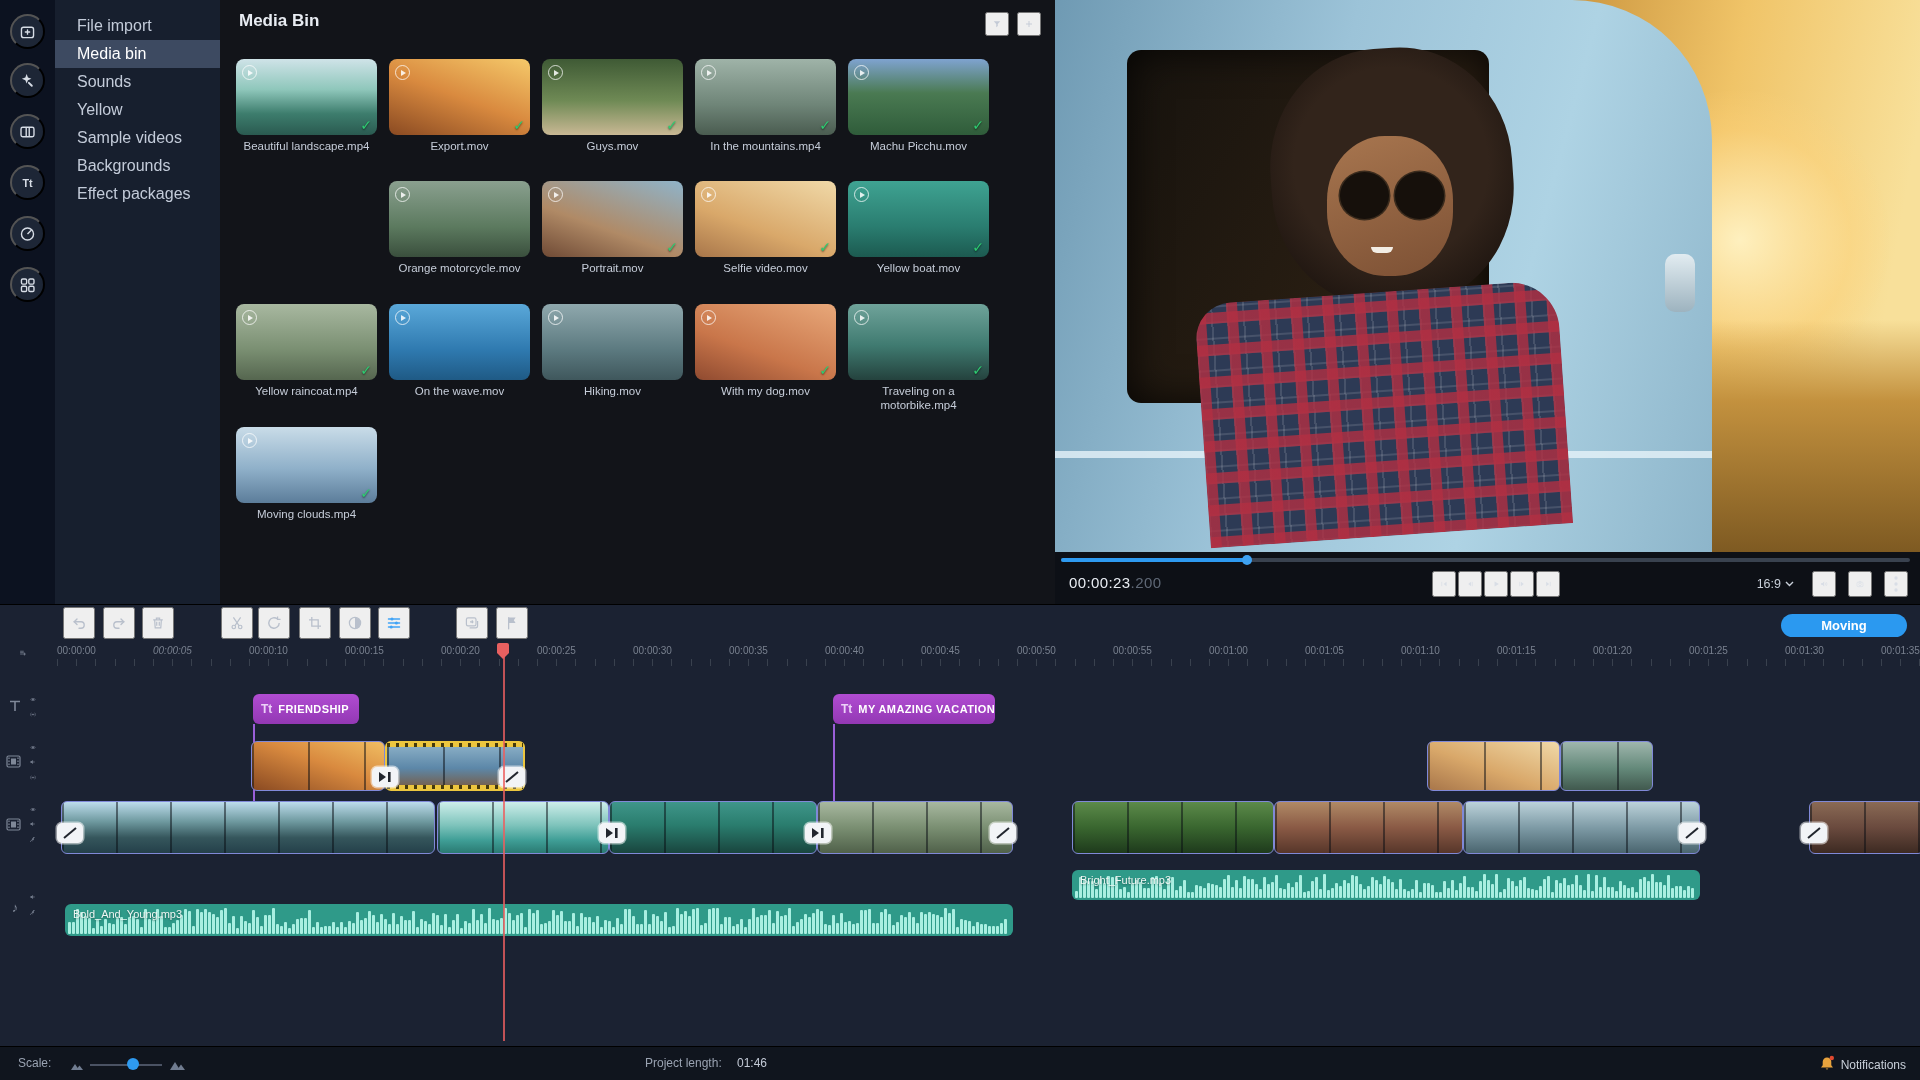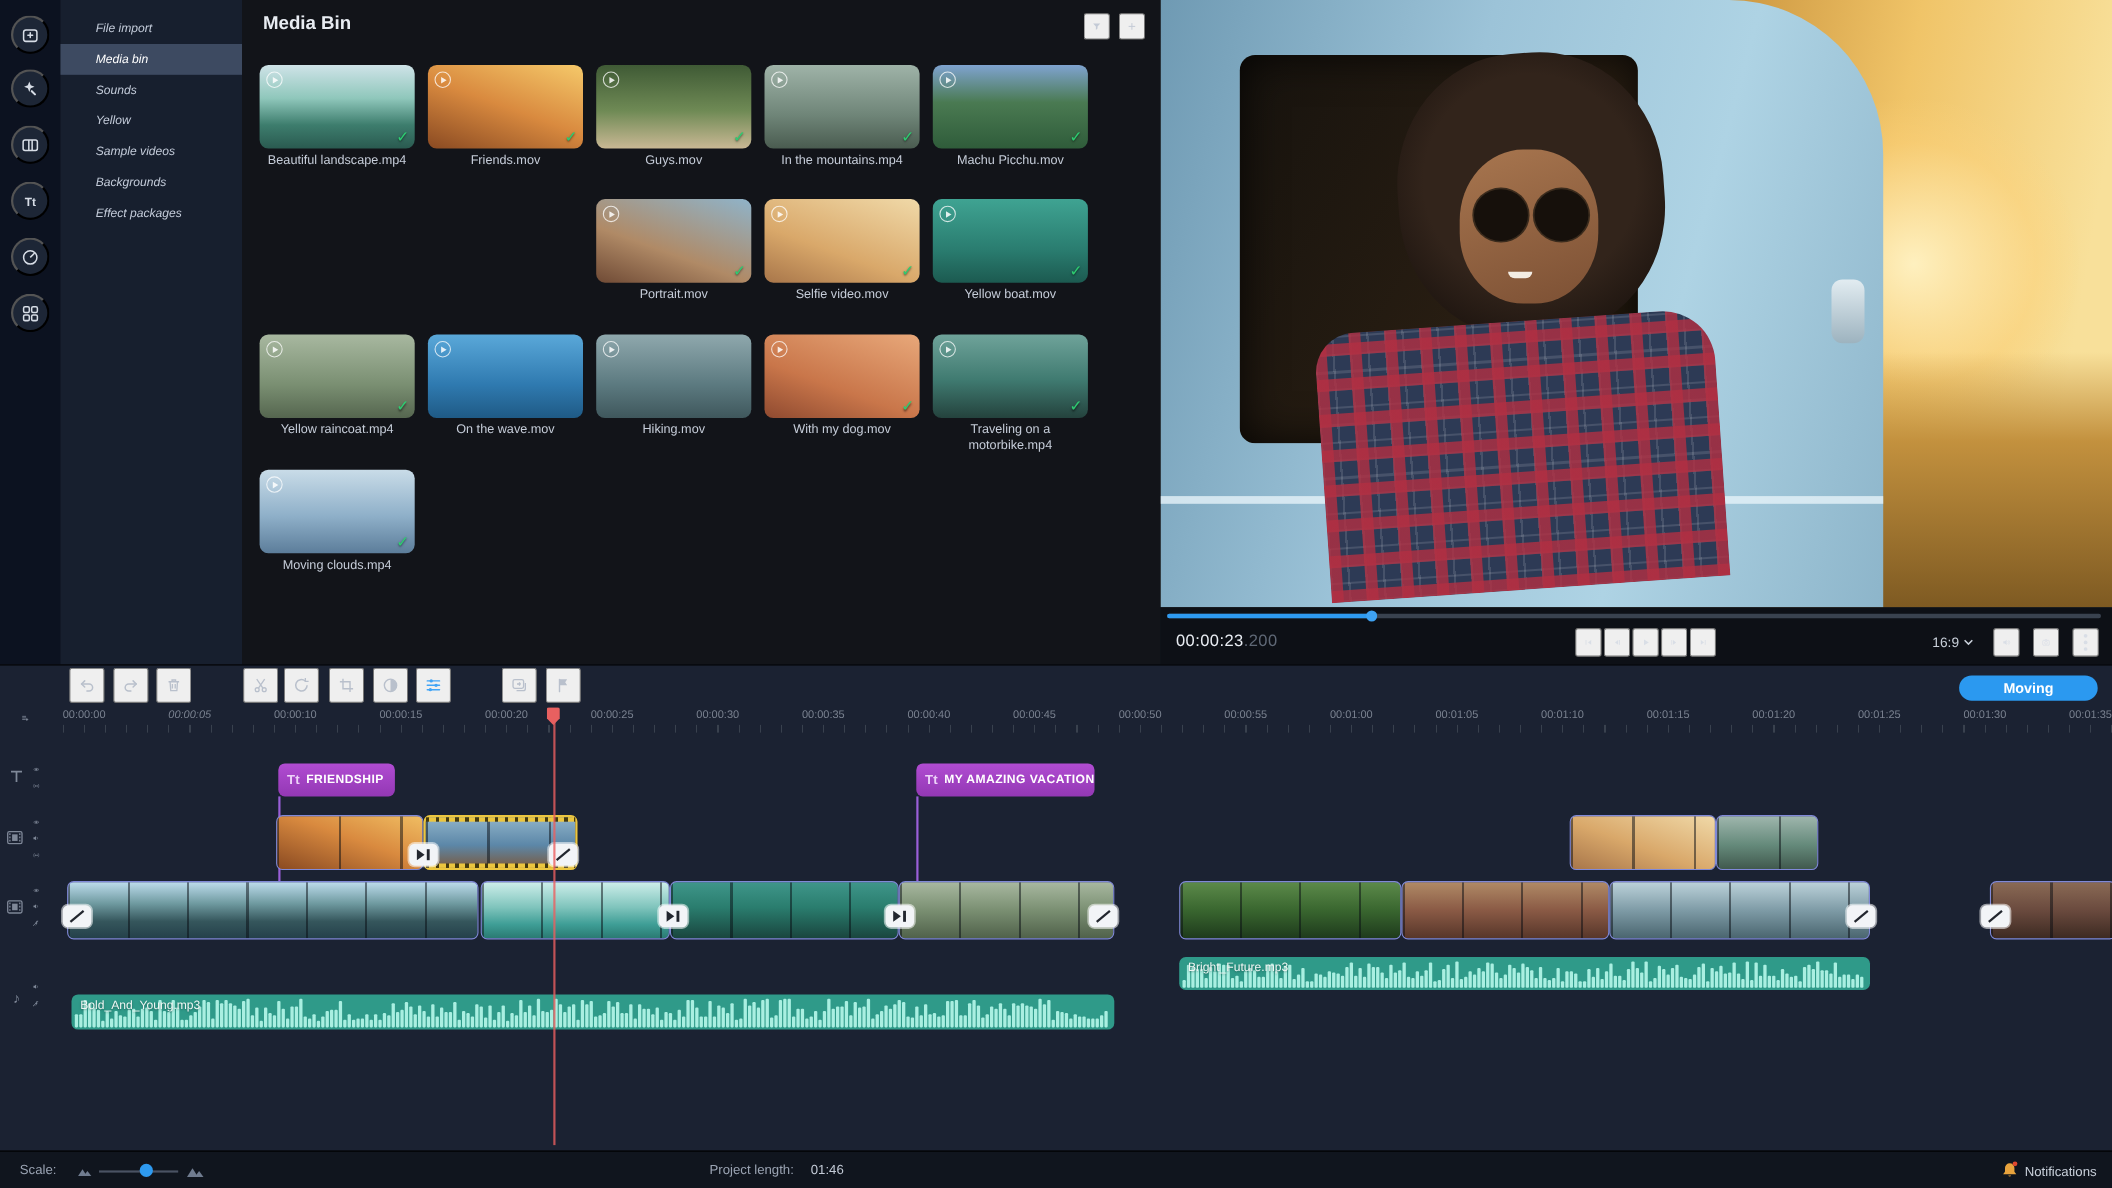--- a/index.html
+++ b/index.html
@@ -6,21 +6,21 @@
   *{box-sizing:border-box;font-family:"Liberation Sans","DejaVu Sans",sans-serif;}
   #root{position:relative;width:1920px;height:1080px;background:#10141d;overflow:hidden;}
 
   
   .iconbar{position:absolute;left:0;top:0;width:55px;height:604px;background:#0c1220;}
   .rail-btn{position:absolute;left:10px;width:35px;height:35px;border-radius:50%;background:#1d2636;
     display:flex;align-items:center;justify-content:center;color:#d7dde6;}
 
   
   .menu{position:absolute;left:55px;top:0;width:165px;height:604px;background:#171f2e;}
-  .menu-item{position:relative;height:28px;line-height:28px;padding-left:32px;font-size:11px;color:#c3cbd9;cursor:default;font-style:italic;}
+  .menu-item{position:relative;height:28px;line-height:28px;padding-left:22px;font-size:16px;color:#c3cbd9;cursor:default;}
   .menu-item.sel{background:#3d4a61;color:#fff;}
   .menu{padding-top:12px;}
 
   
   .bin{position:absolute;left:220px;top:0;width:835px;height:604px;background:#121419;}
   .bin-title{position:absolute;left:19px;top:11px;font-size:17px;font-weight:600;color:#e8ecf2;}
   .bin-tools{position:absolute;right:14px;top:12px;display:flex;gap:8px;}
   .bin-tool{width:24px;height:24px;display:flex;align-items:center;justify-content:center;color:#c3cad6;}
   .bin-item{position:absolute;width:141px;}
   .thumb{position:relative;width:141px;height:76px;border-radius:8px;overflow:hidden;}
@@ -196,21 +196,21 @@
           <span class="play-badge"></span>
           <span class="check">✓</span>
         </div>
         <div class="bin-label">Beautiful landscape.mp4</div>
       </div>
       <div class="bin-item" style="left: 169px; top: 59px;">
         <div class="thumb" style="background:linear-gradient(200deg,#f5c96a 0%,#d98a3f 50%,#8a4a22 100%)">
           <span class="play-badge"></span>
           <span class="check">✓</span>
         </div>
-        <div class="bin-label">Friends.mov</div>
+        <div class="bin-label">Export.mov</div>
       </div>
       <div class="bin-item" style="left: 322px; top: 59px;">
         <div class="thumb" style="background:linear-gradient(180deg,#3f5a35 0%,#6f8a55 55%,#c9b894 100%)">
           <span class="play-badge"></span>
           <span class="check">✓</span>
         </div>
         <div class="bin-label">Guys.mov</div>
       </div>
       <div class="bin-item" style="left: 475px; top: 59px;">
         <div class="thumb" style="background:linear-gradient(180deg,#9fb3a8 0%,#6f8578 60%,#4a5c50 100%)">
@@ -218,20 +218,26 @@
           <span class="check">✓</span>
         </div>
         <div class="bin-label">In the mountains.mp4</div>
       </div>
       <div class="bin-item" style="left: 628px; top: 59px;">
         <div class="thumb" style="background:linear-gradient(180deg,#7fa3d0 0%,#4a7a52 45%,#2f5c3a 100%)">
           <span class="play-badge"></span>
           <span class="check">✓</span>
         </div>
         <div class="bin-label">Machu Picchu.mov</div>
+      </div>
+      <div class="bin-item" style="left: 169px; top: 181px;">
+        <div class="thumb" style="background:linear-gradient(180deg,#8aa08f 0%,#5c7a5f 60%,#3a4f3d 100%)">
+          <span class="play-badge"></span>
+        </div>
+        <div class="bin-label">Orange motorcycle.mov</div>
       </div>
       <div class="bin-item" style="left: 322px; top: 181px;">
         <div class="thumb" style="background:linear-gradient(200deg,#8fb3c9 0%,#b08a66 60%,#6f4a35 100%)">
           <span class="play-badge"></span>
           <span class="check">✓</span>
         </div>
         <div class="bin-label">Portrait.mov</div>
       </div>
       <div class="bin-item" style="left: 475px; top: 181px;">
         <div class="thumb" style="background:linear-gradient(200deg,#f0d9a8 0%,#d9a86a 60%,#a8764a 100%)">

